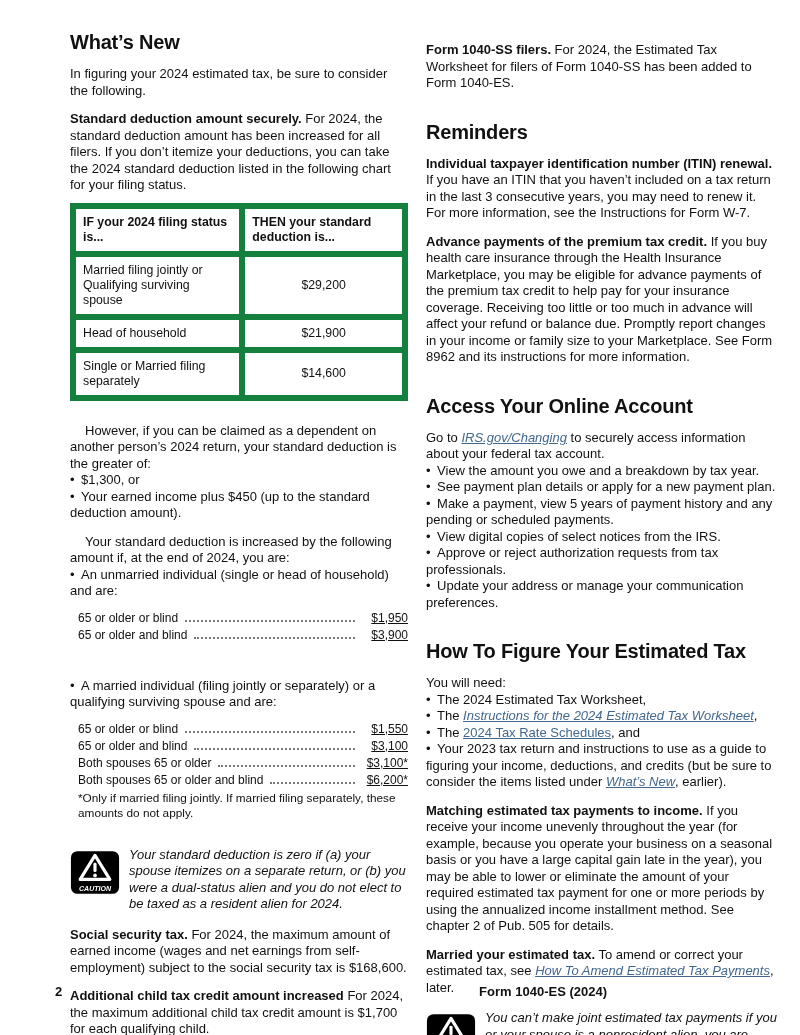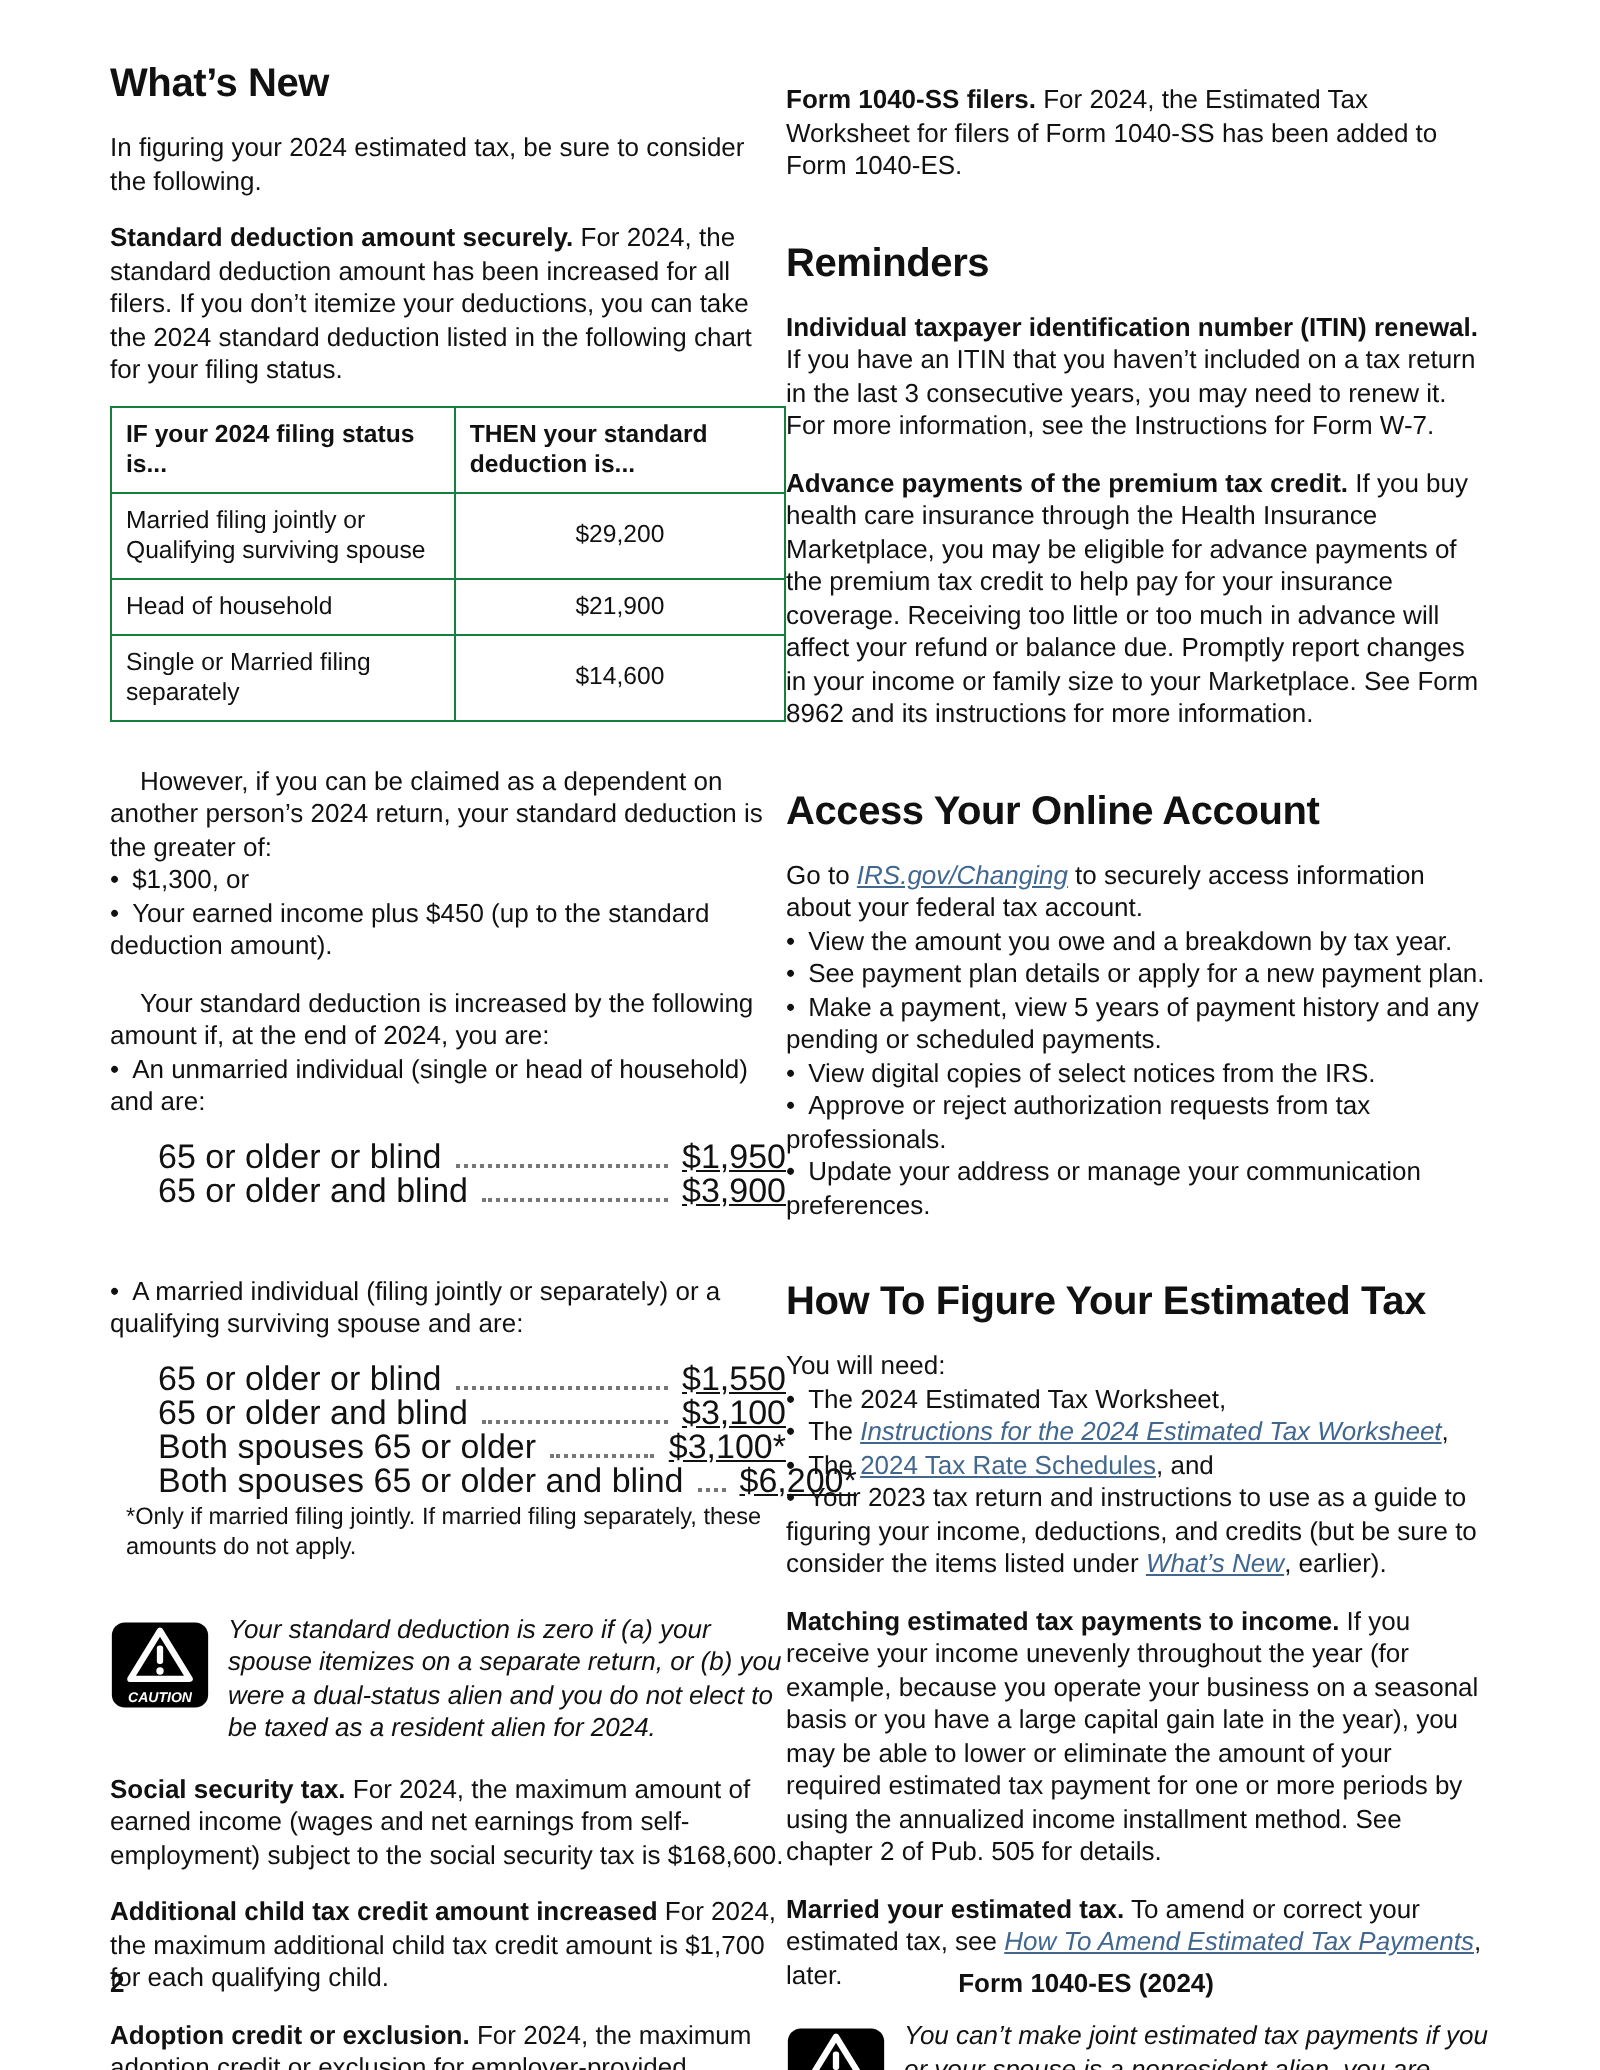--- a/index.html
+++ b/index.html
@@ -10,22 +10,22 @@
     background: #ffffff;
     font-family: "Liberation Sans", sans-serif;
     font-size: 13px; line-height: 16.5px;
     color: var(--ink);
     position: relative;
     overflow: hidden;
   }
   .page {
     position: relative;
     width: 644px; height: 1035px;
-    padding: 30px 37px 0 55px;
-    display: flex; 
+    padding: 30px 37px 0 70px;
+    display: flex; gap: 18px;
   }
   .col-left  { width: 338px; flex: none; }
   .col-right { width: 352px; flex: none; }
 
   h1 {
     font-size: 20px; line-height: 24px;
     font-weight: bold; margin: 0 0 7px 0;
     letter-spacing: -0.2px;
   }
   h1.mt { margin-top: 28px; }
@@ -37,30 +37,30 @@
   .bullet { margin: 0; }
   .bullet::before { content: "\2022\2002"; }
 
   
   table.ded-table {
     width: 100%; border-collapse: collapse;
     margin: 9px 0 22px 0;
     font-size: 12.3px; line-height: 15px;
   }
   table.ded-table th, table.ded-table td {
-    border: 1px solid #15803d;
+    border: 6px solid #15803d;
     padding: 6px 7px;
     text-align: left; font-weight: normal;
     vertical-align: middle;
   }
   table.ded-table th { font-weight: bold; }
   table.ded-table td.amount { text-align: center; }
 
   
-  .amt-list { font-size: 17px; line-height: 17px; margin: 10px 0 12px 24px; }
+  .amt-list { font-size: 12px; line-height: 17px; margin: 10px 0 12px 8px; }
   .amt-list.gap-after { margin-bottom: 34px; }
   .amt-row { display: flex; align-items: baseline; }
   .amt-label { white-space: nowrap; }
   .leader {
     flex: 1 1 auto; min-width: 14px;
     border-bottom: 2px dotted #777;
     margin: 0 7px 3px 7px;
   }
   .amt-value { white-space: nowrap; min-width: 46px; text-align: right; text-decoration: underline; }
   .footnote { font-size: 11.8px; line-height: 15px; margin: 2px 0 0 8px; }

